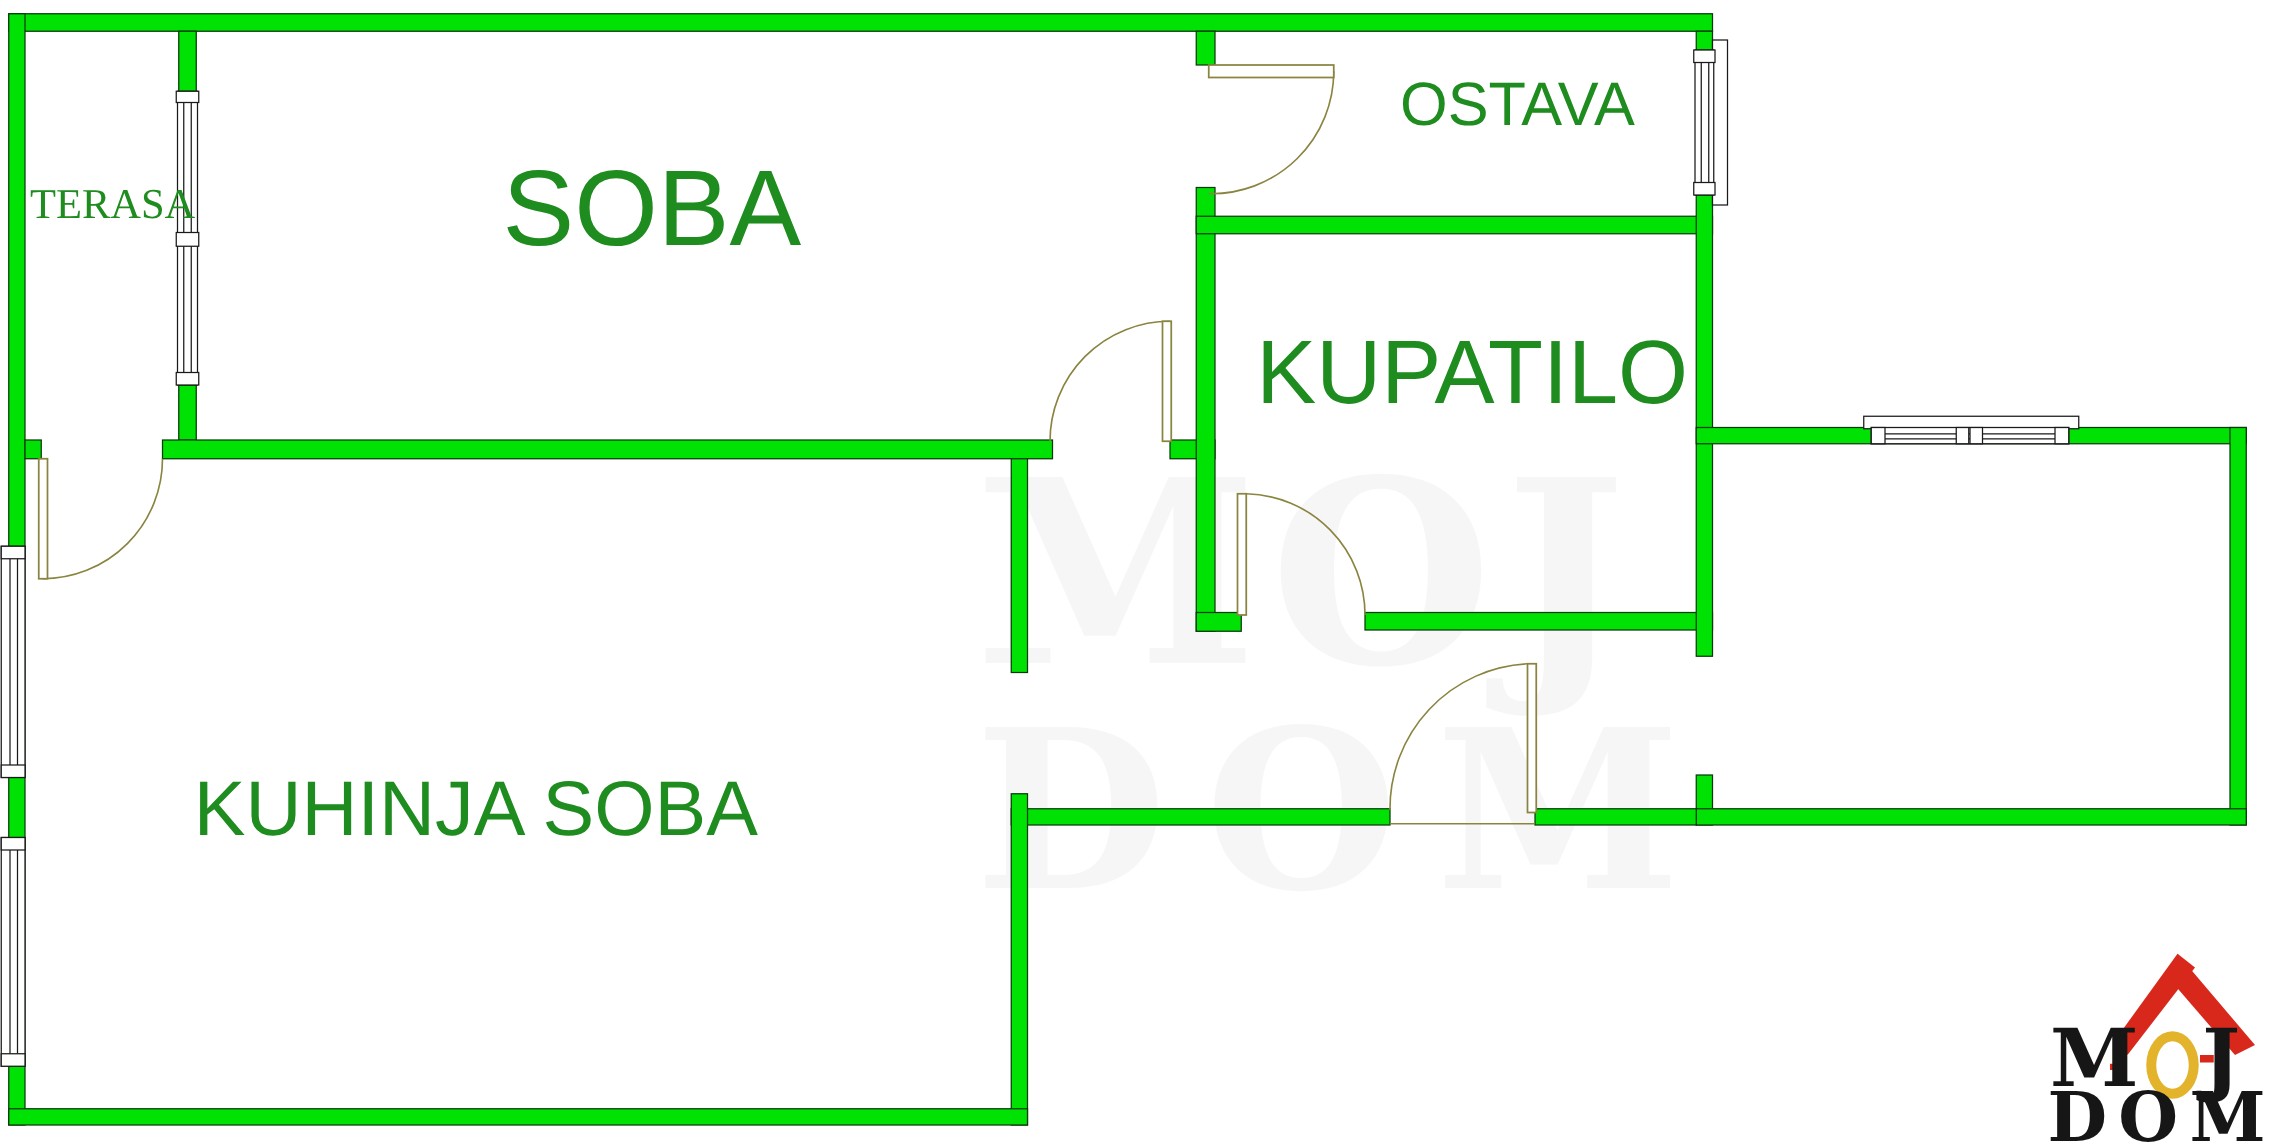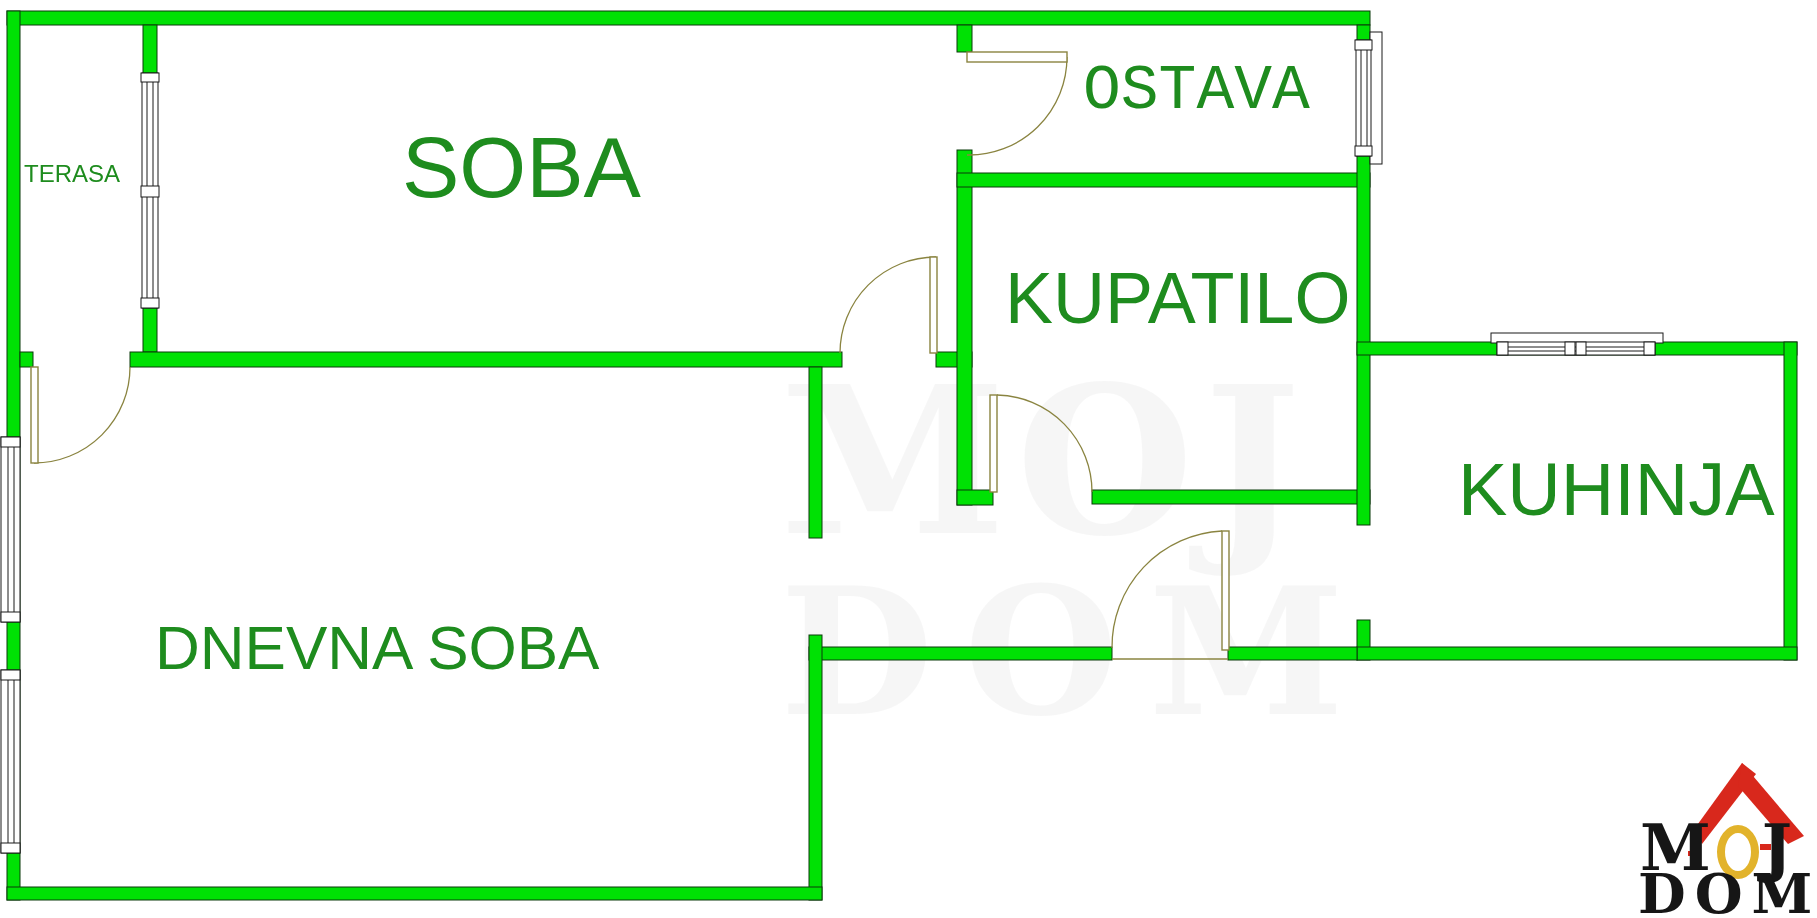--- a/index.html
+++ b/index.html
@@ -18,23 +18,23 @@
   .leaf{fill:#ffffff;stroke:var(--door-stroke,#8a8440);stroke-width:1.4;}
   .arc{fill:none;stroke:var(--door-stroke,#8a8440);stroke-width:1.3;}
   .threshold{stroke:var(--door-stroke,#8a8440);stroke-width:1.3;}
 
   .room-label{
     position:absolute;
     color:var(--label-color,#1e8c1e);
     line-height:1;
     white-space:nowrap;
   }
-  .lbl-terasa{left:24px;top:162px;font-size:24px;}
+  .lbl-terasa{left:24px;top:147px;font-size:34px;font-family:Liberation Serif, serif;}
   .lbl-soba{left:402px;top:124px;font-size:86px;}
-  .lbl-ostava{left:1083px;top:60px;font-size:63px;font-family:Liberation Mono, monospace;}
+  .lbl-ostava{left:1120px;top:60px;font-size:49px;}
   .lbl-kupatilo{left:1005px;top:262px;font-size:72px;}
   .lbl-kuhinja{left:1458px;top:453px;font-size:74px;}
   .lbl-hodnik{left:863px;top:540px;font-size:67px;}
   .lbl-dnevna{left:155px;top:617px;font-size:62px;}
 
   .logo{position:absolute;left:1630px;top:752px;width:195px;height:166px;}
   .logo svg{position:absolute;left:0;top:0;}
   .logo-red{fill:var(--logo-red,#d8281c);}
   .logo-word1{
     position:absolute;left:10px;top:64px;
@@ -170,22 +170,21 @@
       <line class="threshold" x1="1112" y1="659" x2="1228" y2="659"></line>
       <path class="arc" d="M 1222,531 A 116,116 0 0 0 1112,648"></path>
       <rect class="leaf" x="1222" y="531" width="7" height="119"></rect>
     </g>
   </svg>
 
   <div class="room-label lbl-terasa">TERASA</div>
   <div class="room-label lbl-soba">SOBA</div>
   <div class="room-label lbl-ostava">OSTAVA</div>
   <div class="room-label lbl-kupatilo">KUPATILO</div>
-  <div class="room-label lbl-kuhinja">KUHINJA</div>
-  <div class="room-label lbl-dnevna">DNEVNA SOBA</div>
+  <div class="room-label lbl-dnevna">KUHINJA SOBA</div>
 
   <div class="logo">
     <svg width="195" height="110" viewBox="0 0 195 110">
       <polygon class="logo-red" points="65,76 112,11 126,22 72,92"></polygon>
       <polygon class="logo-red" points="112,11 174,84 158,92 108,34"></polygon>
       <rect class="logo-red" x="130" y="92" width="11" height="6"></rect>
       <rect class="logo-red" x="58" y="99" width="6" height="5"></rect>
     </svg>
     <div class="logo-word1">
       <span>M</span>

